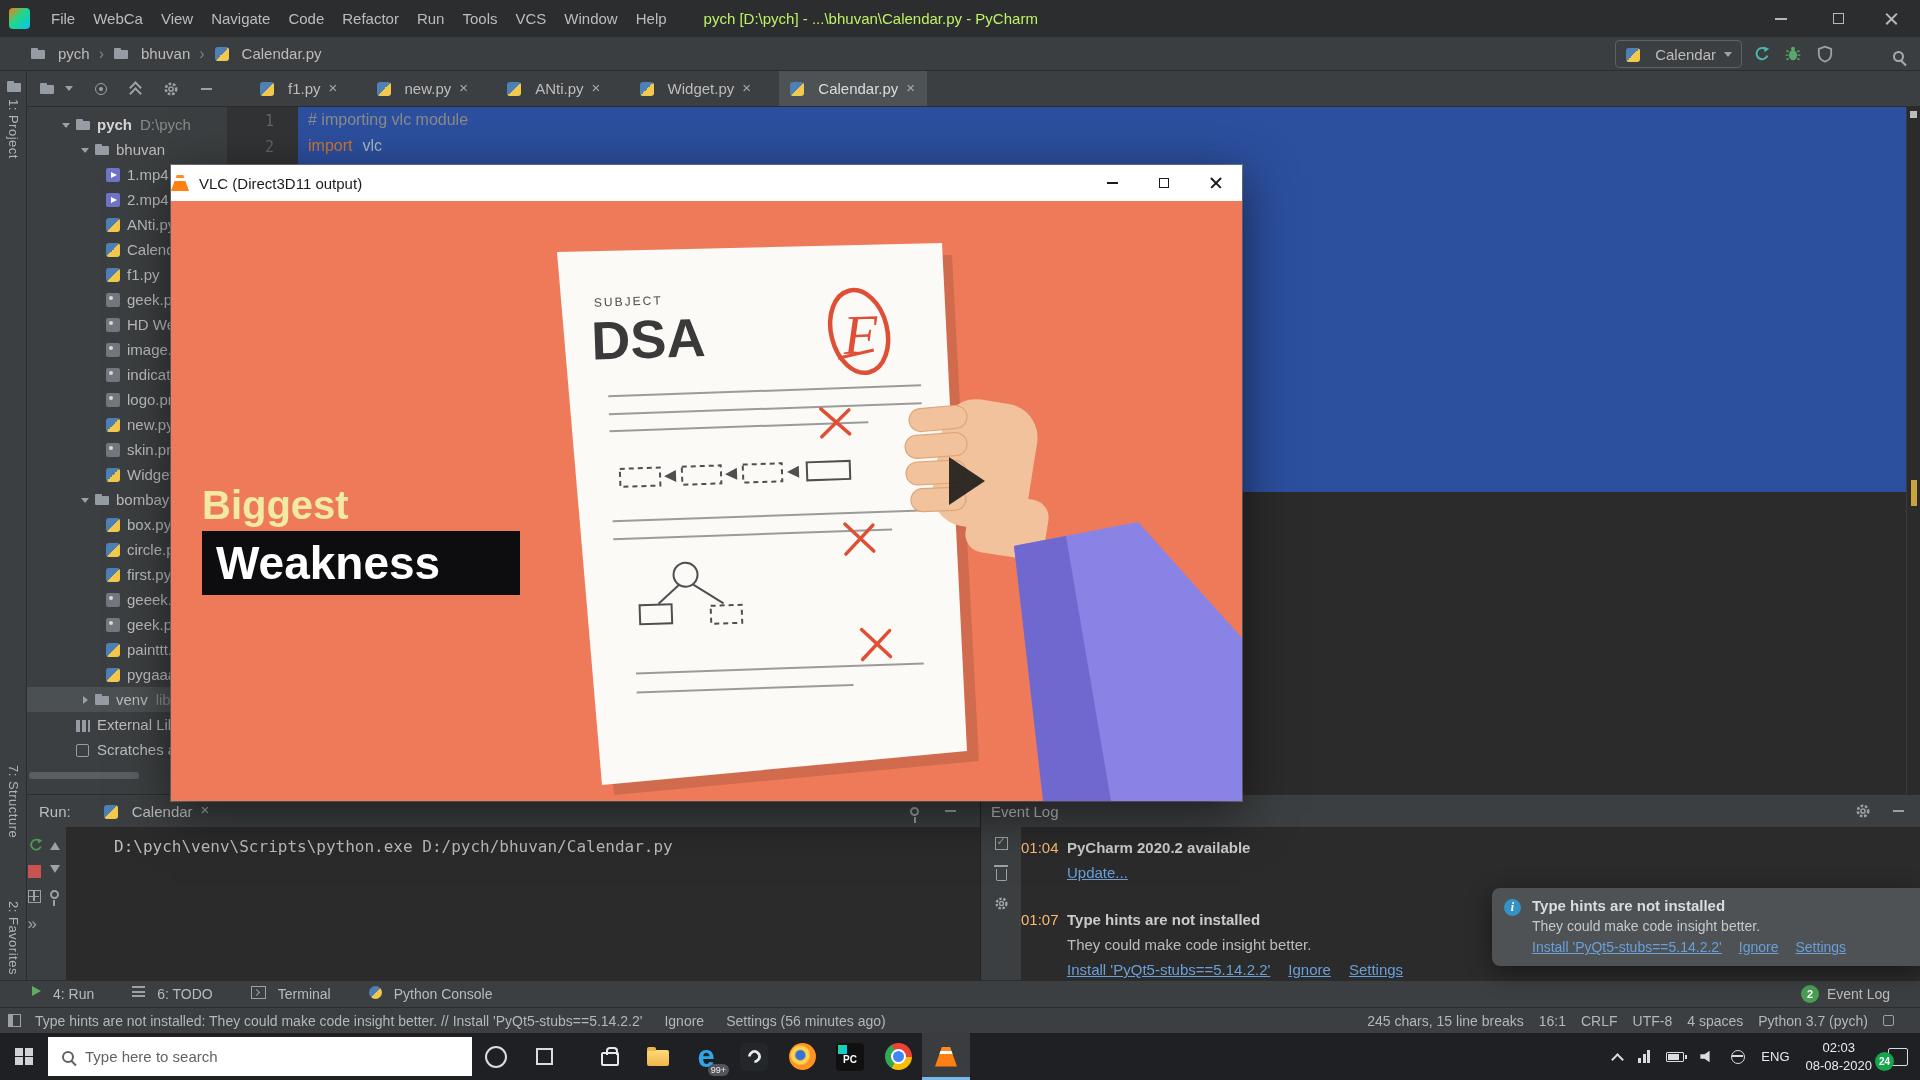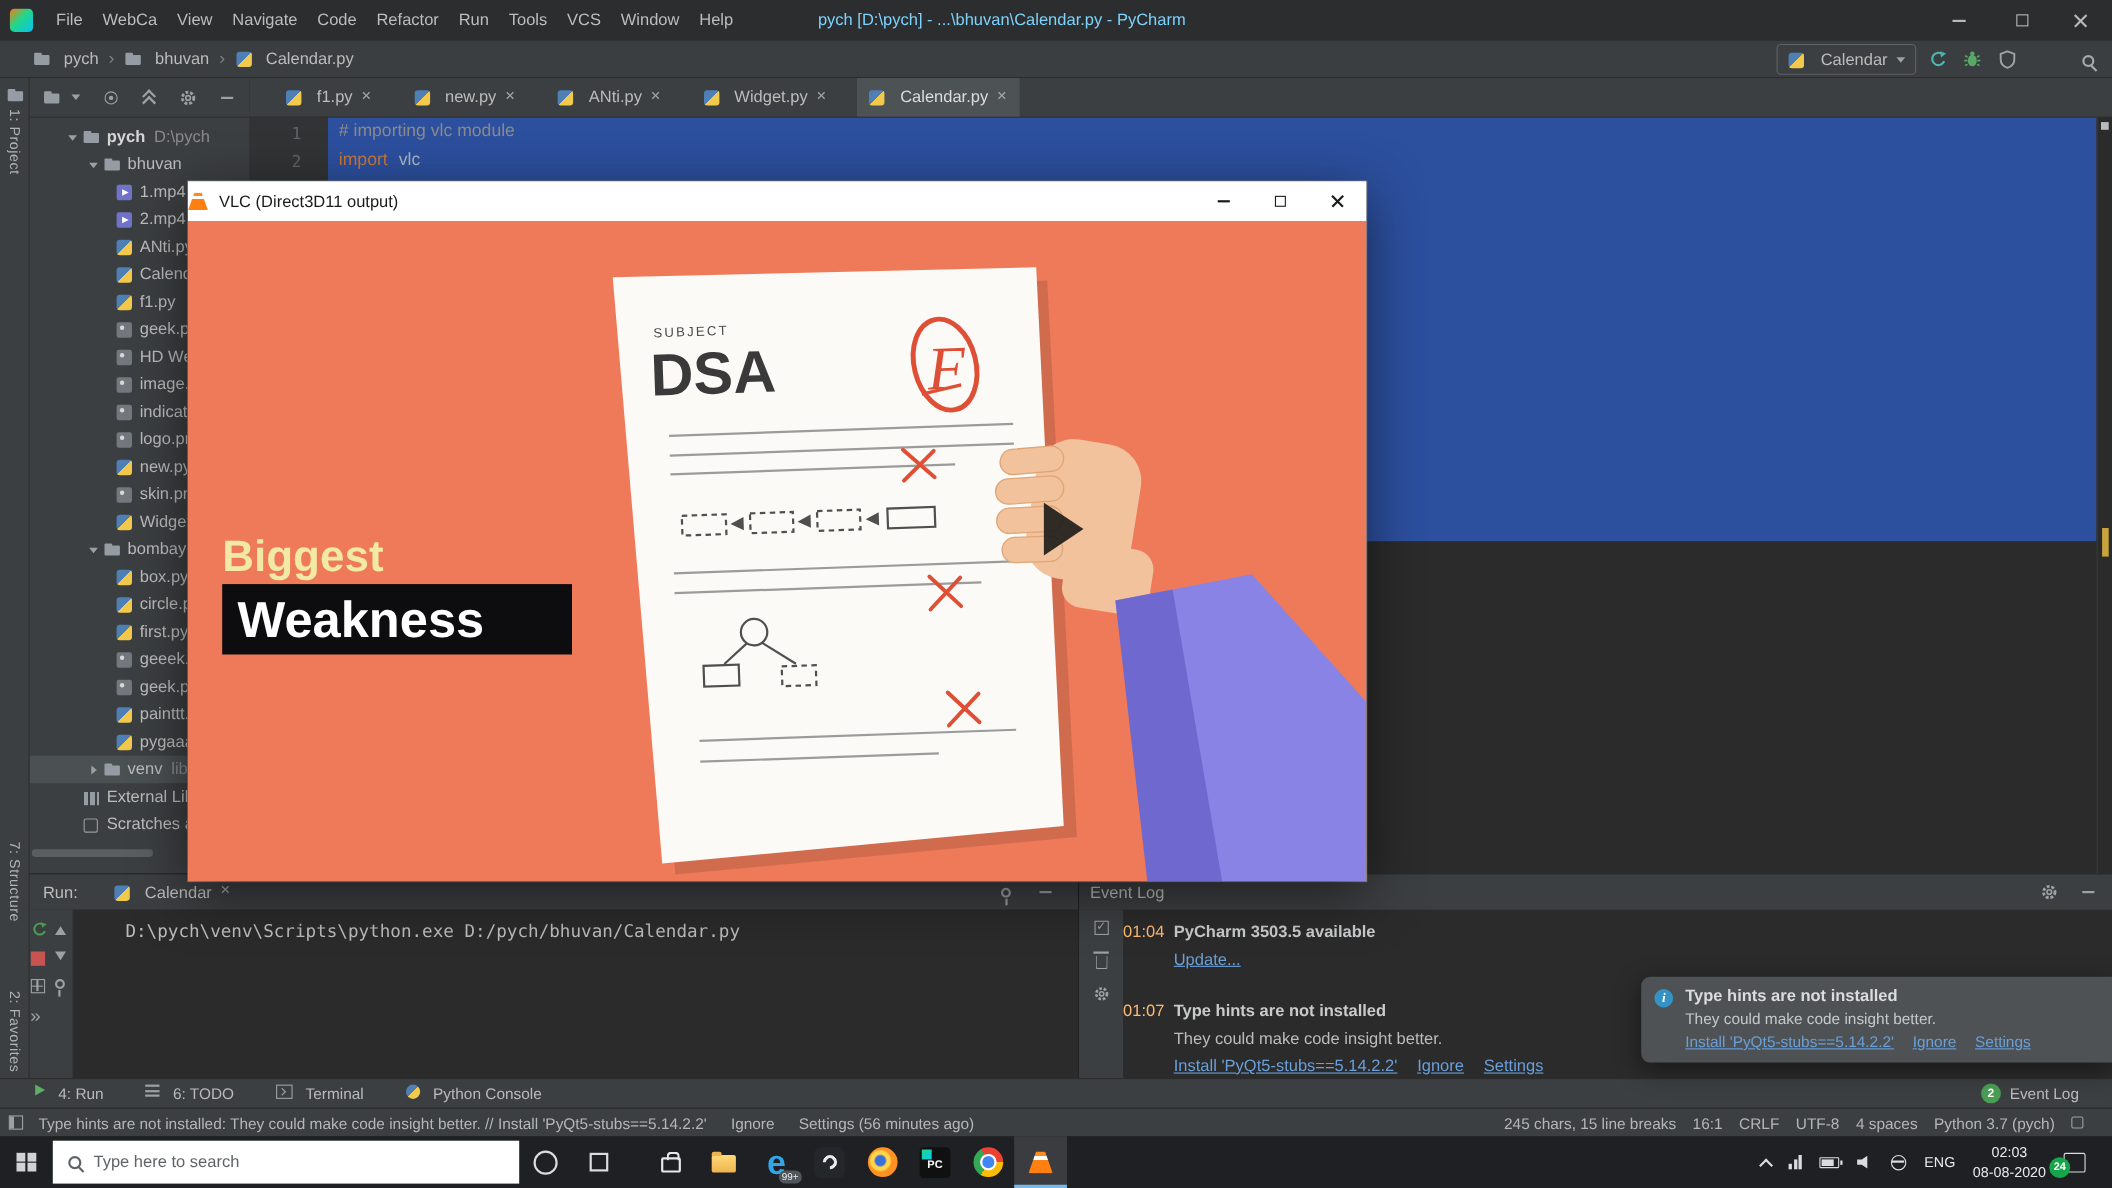--- a/index.html
+++ b/index.html
@@ -4,21 +4,21 @@
 <style>
 *{margin:0;padding:0;box-sizing:border-box}
 html,body{background:#000}
 #screen{position:relative;width:1920px;height:1080px;background:#2b2b2b;font-family:"Liberation Sans",sans-serif;font-size:15px;color:#bcbcbc;overflow:hidden}
 .ab{position:absolute}
 
 
 #titlebar{left:0;top:0;width:1920px;height:37px;background:#2b2d2f;display:flex;align-items:center}
 #pycharm-logo{width:21px;height:21px;margin:0 12px 0 9px;border-radius:4px;background:linear-gradient(135deg,#f97a12,#21d789 45%,#07c3f2);flex:none}
 .menu-item{padding:0 9px;color:#bdbdbd}
-#win-title{margin-left:68px;color:#7dd3fc;white-space:nowrap}
+#win-title{margin-left:28px;color:#bef264;white-space:nowrap}
 .wbtn{position:absolute;top:0;width:50px;height:37px;display:flex;align-items:center;justify-content:center}
 #wb-min{right:114px}#wb-max{right:57px}#wb-close{right:4px}
 .g-min{width:12px;height:2px;background:#b6b8ba}
 .g-max{width:11px;height:11px;border:1.5px solid #b6b8ba}
 .g-close{width:15px;height:15px;position:relative}
 .g-close::before,.g-close::after{content:"";position:absolute;left:0;top:6.5px;width:15px;height:1.8px;background:#b6b8ba}
 .g-close::before{transform:rotate(45deg)}.g-close::after{transform:rotate(-45deg)}
 
 
 #navbar{left:0;top:37px;width:1920px;height:34px;background:#3b3e40;border-bottom:1px solid #2c2c2c;display:flex;align-items:center;padding-left:30px}
@@ -174,21 +174,21 @@
 .badge99{position:absolute;right:1px;bottom:4px;background:#51565c;color:#eaeaea;font-size:9px;border-radius:8px;padding:1px 3px}
 .darkapp{width:28px;height:28px;border-radius:6px;background:#23262b;display:flex;align-items:center;justify-content:center}
 .darkapp span{width:13px;height:13px;border:3px solid #e8e8e8;border-radius:50%;border-bottom-color:transparent;transform:rotate(45deg)}
 .ffx{width:27px;height:27px;border-radius:50%;background:radial-gradient(circle at 42% 45%,#3a6fd8 0 20%,#ffd54a 28% 40%,#ff9222 48% 70%,#e8531e 85%)}
 .pcicon{width:28px;height:28px;border-radius:4px;background:#101010;position:relative;display:flex;align-items:center;justify-content:center}
 .pcicon::before{content:"";position:absolute;left:2px;top:2px;width:9px;height:9px;background:linear-gradient(135deg,#1bd98a,#0cc7f0)}
 .pcicon::after{content:"PC";font-size:10px;font-weight:bold;color:#fff;margin-top:6px}
 .chrome{width:27px;height:27px;border-radius:50%;background:conic-gradient(from -30deg,#ea4335 0 120deg,#fbbc05 120deg 240deg,#34a853 240deg 360deg);position:relative}
 .chrome::after{content:"";position:absolute;left:50%;top:50%;width:11px;height:11px;margin:-7.5px 0 0 -7.5px;border-radius:50%;background:#4285f4;border:2px solid #fff}
 .cone{width:22px;height:20px;background:linear-gradient(180deg,#ff8a1e 0 20%,#ffffff 20% 36%,#ff7f11 36%);clip-path:polygon(32% 0,68% 0,100% 100%,0 100%)}
-#tray{margin-left:auto;display:flex;align-items:center;gap:16px;padding-right:24px}
+#tray{margin-left:auto;display:flex;align-items:center;gap:16px;padding-right:12px}
 .tchev{width:9px;height:9px;border-left:2px solid #d9dde1;border-top:2px solid #d9dde1;transform:rotate(45deg);margin-top:5px}
 .tsignal{display:flex;align-items:flex-end;gap:1.5px}
 .tsignal span{width:3px;background:#d9dde1}
 .tbat{width:18px;height:10px;border:1.5px solid #d9dde1;border-radius:1px;position:relative}
 .tbat::before{content:"";position:absolute;left:1px;top:1px;bottom:1px;width:11px;background:#d9dde1}
 .tbat::after{content:"";position:absolute;right:-4px;top:2px;width:2px;height:4px;background:#d9dde1}
 .tvol{width:15px;height:13px;background:#d9dde1;clip-path:polygon(0 32%,28% 32%,62% 5%,62% 95%,28% 68%,0 68%)}
 .tnet{width:14px;height:14px;border:1.5px solid #d9dde1;border-radius:50%;position:relative}
 .tnet::before{content:"";position:absolute;left:0;top:4.5px;width:11px;height:1.5px;background:#d9dde1}
 #t-lang{color:#e8eaed;font-size:13px}
@@ -503,21 +503,21 @@
       <span class="icon-check"></span>
       <span class="icon-trash"></span>
       <svg width="15" height="15" viewBox="0 0 16 16">
           <circle cx="8" cy="8" r="5.2" fill="none" stroke="#9da1a4" stroke-width="2.6" stroke-dasharray="2.6 1.7"></circle>
           <circle cx="8" cy="8" r="2.1" fill="none" stroke="#9da1a4" stroke-width="1.5"></circle>
         </svg>
     </div>
     <div id="elog-body">
       <div class="ev-row">
         <span class="ev-time">01:04</span>
-        <span class="ev-title">PyCharm 3503.5 available</span>
+        <span class="ev-title">PyCharm 2020.2 available</span>
       </div>
       <div class="ev-row ev-indent">
         <span class="link">Update...</span>
       </div>
       <div class="ev-row" id="ev2">
         <span class="ev-time">01:07</span>
         <span class="ev-title">Type hints are not installed</span>
       </div>
       <div class="ev-row ev-indent">
         <span class="ev-body">They could make code insight better.</span>

